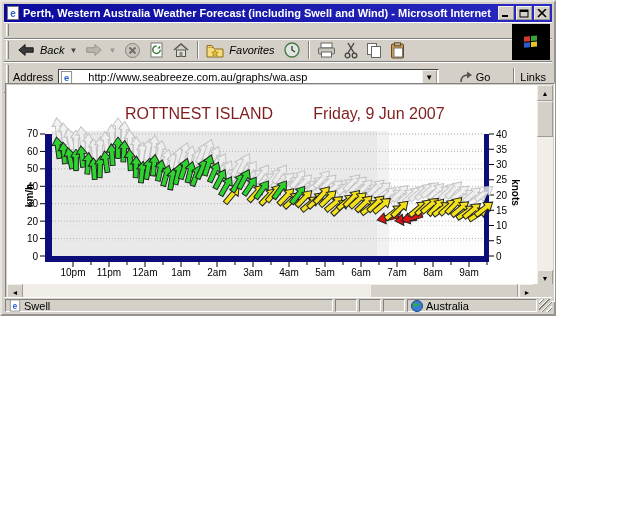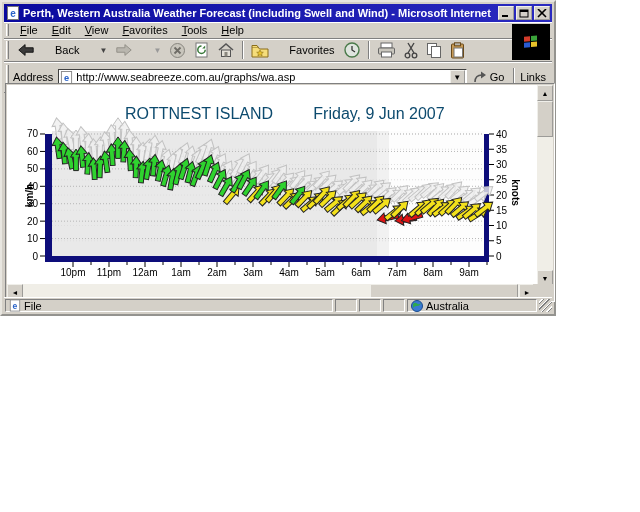--- a/index.html
+++ b/index.html
@@ -19,39 +19,39 @@
   
   .row{position:absolute;left:2px;right:2px;border-bottom:1px solid #808080;
     box-shadow:inset 0 1px 0 #fff;display:flex;align-items:center;background:#d4d0c8;}
   .grip{width:3px;height:80%;border-left:1px solid #fff;border-right:1px solid #808080;margin:0 4px 0 2px;flex:0 0 auto;}
   .menubar{top:20px;height:17px;font-size:11px;}
   .menu-item{padding:1px 7px;display:inline-block;}
   .menu-item::first-letter{text-decoration:underline;}
   .throbber{position:absolute;right:4px;top:22px;width:38px;height:36px;background:#000;
     display:flex;align-items:center;justify-content:center;z-index:5;}
   .toolbar{top:37px;height:23px;}
-  .tool{display:flex;align-items:center;gap:20px;padding:1px 4px;font-size:11px;color:#000;flex:0 0 auto;}
+  .tool{display:flex;align-items:center;gap:5px;padding:1px 4px;font-size:11px;color:#000;flex:0 0 auto;font-style:italic;}
   .caret{font-size:8px;color:#444;}
   .caret.dis{color:#999;}
   .sep{width:2px;height:18px;border-left:1px solid #808080;border-right:1px solid #fff;margin:0 3px;flex:0 0 auto;}
   .addressbar{top:60px;height:31px;font-size:11px;}
   .addr-label{margin-right:5px;}
   .addr-input{flex:1;height:17px;background:#fff;border:1px solid;border-color:#404040 #fff #fff #404040;
     display:flex;align-items:center;padding:0 1px;position:relative;}
-  .addr-text{font-size:11px;margin-left:3px;white-space:nowrap;overflow:hidden;flex:1;}
+  .addr-text{font-size:11px;margin-left:15px;white-space:nowrap;overflow:hidden;flex:1;}
   .addr-drop{width:15px;height:15px;background:#d4d0c8;border:1px outset #f0efea;
     display:flex;align-items:center;justify-content:center;font-size:8px;flex:0 0 auto;}
-  .gobtn{display:flex;align-items:center;gap:3px;padding:0 6px;flex:0 0 auto;}
+  .gobtn{display:flex;align-items:center;gap:3px;padding:0 20px;flex:0 0 auto;}
   .linksbtn{display:flex;align-items:flex-end;padding:0 6px 0 2px;flex:0 0 auto;}
   
   .content{position:absolute;left:3px;top:81px;width:550px;height:219px;
     border:1px solid;border-color:#808080 #fff #fff #808080;background:#d4d0c8;}
   .viewport{position:absolute;left:1px;top:1px;width:533px;height:201px;background:#fff;overflow:hidden;}
   .chart{position:absolute;left:3px;top:2px;width:529px;height:199px;}
-  .chart-title{position:absolute;top:18px;font-size:16px;color:#0c4a6e;text-align:center;width:220px;}
+  .chart-title{position:absolute;top:18px;font-size:16px;color:#7f1d1d;text-align:center;width:220px;}
   .vscroll{position:absolute;right:1px;top:1px;width:16px;height:201px;background:#f0eee7;}
   .hscroll{position:absolute;left:1px;bottom:1px;height:16px;width:528px;background:#f0eee7;}
   .sbtn{position:absolute;width:16px;height:16px;background:#d4d0c8;border:1px outset #f0efea;
     font-size:7px;display:flex;align-items:center;justify-content:center;color:#000;}
   .sthumb{position:absolute;background:#d4d0c8;border:1px outset #f0efea;}
   .corner{position:absolute;right:1px;bottom:1px;width:20px;height:16px;background:#d4d0c8;}
   
   .statusbar{position:absolute;left:2px;right:2px;bottom:2px;height:15px;background:#d4d0c8;
     display:flex;align-items:stretch;font-size:11px;border-top:1px solid #fff;}
   .pane{border:1px solid;border-color:#808080 #fff #fff #808080;margin:1px 1px 0 1px;
@@ -90,21 +90,20 @@
       <button class="tbtn">
         <svg width="10" height="9" viewBox="0 0 10 9">
             <path d="M1,0 L9,8 M9,0 L1,8" stroke="#000" stroke-width="1.6"></path>
           </svg>
         </button>
     </div>
   </div>
 
   <div class="row menubar">
     <div class="grip"></div>
-    <span id="menu-items"><span class="menu-item">File</span><span class="menu-item">Edit</span><span class="menu-item">View</span><span class="menu-item">Favorites</span><span class="menu-item">Tools</span><span class="menu-item">Help</span></span>
   </div>
 
   <div class="throbber">
     <svg width="18" height="16" viewBox="0 0 18 16">
       <g transform="skewY(-6)">
           <rect x="2" y="3" width="6" height="5" fill="#d23b2a"></rect>
           <rect x="9" y="3" width="6" height="5" fill="#3aa33a"></rect>
           <rect x="2" y="9" width="6" height="5" fill="#2a5bd2"></rect>
           <rect x="9" y="9" width="6" height="5" fill="#e8c22a"></rect>
         </g>
@@ -474,21 +473,21 @@
     </div>
     <div class="corner"></div>
   </div>
 
   <div class="statusbar">
     <div class="pane main">
       <svg width="12" height="13" viewBox="0 0 14 14">
           <rect x="1.5" y="0.5" width="11" height="13" fill="#fff" stroke="#888"></rect>
           <text x="7" y="10.5" text-anchor="middle" font-size="10" font-weight="bold" fill="#2a63c8">e</text>
         </svg>
-      <span>File</span>
+      <span>Swell</span>
     </div>
     <div class="pane small"></div>
     <div class="pane small"></div>
     <div class="pane small"></div>
     <div class="pane zone">
       <svg width="12" height="12" viewBox="0 0 12 12">
           <circle cx="6" cy="6" r="5.5" fill="#3a7ad4"></circle>
           <path d="M2,4 Q4,2 6,3.5 T10,3 Q9,6 6,6 T2,8 Z" fill="#2fa84f"></path>
           <circle cx="6" cy="6" r="5.5" fill="none" stroke="#1a4a8a"></circle>
         </svg>

